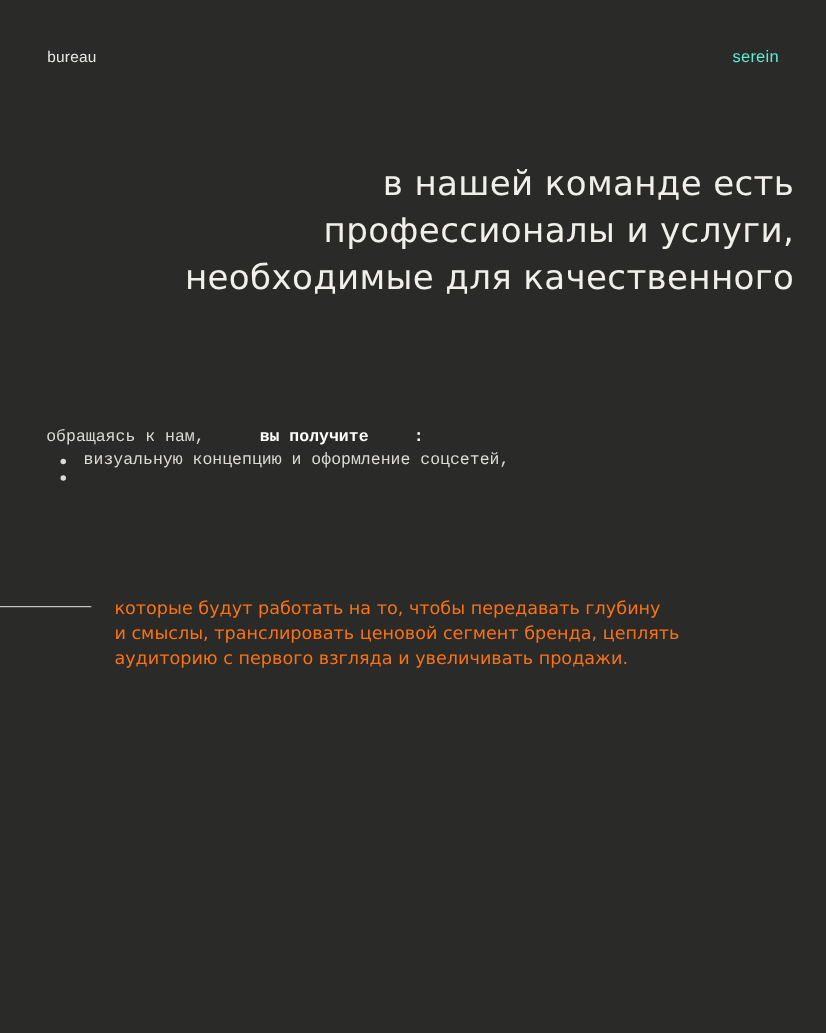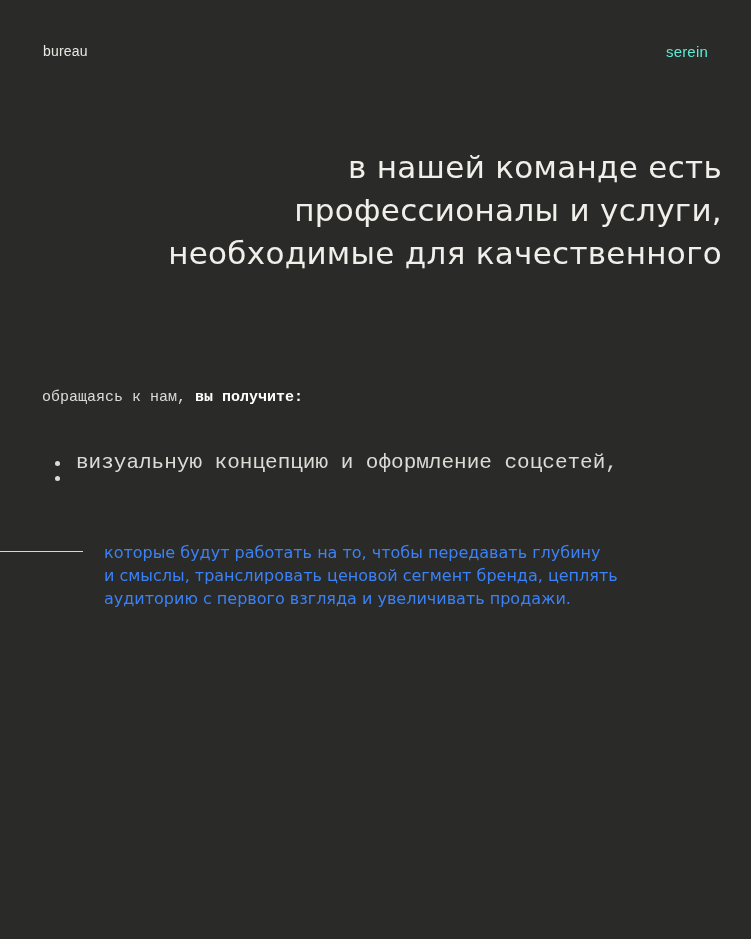--- a/index.html
+++ b/index.html
@@ -56,30 +56,31 @@
       left: 42px;
       top: 389px;
       font-family: "Liberation Mono", monospace;
       font-size: 15px;
       color: #dcdbd6;
       white-space: nowrap;
     }
     .intro b {
       font-weight: bold;
       color: #ffffff;
+      margin-left: 41px;
     }
     .bullets {
       position: absolute;
       left: 55px;
-      top: 452px;
+      top: 408px;
       margin: 0;
       padding: 0;
       list-style: none;
       font-family: "Liberation Mono", monospace;
-      font-size: 21px;
+      font-size: 15px;
       line-height: 22.5px;
       color: #dcdbd6;
     }
     .bullets li {
       white-space: nowrap;
       display: flex;
       align-items: center;
     }
     .bullets .dot {
       display: inline-block;
@@ -100,21 +101,21 @@
     }
     .closing {
       position: absolute;
       left: 104px;
       top: 541px;
       width: 620px;
       margin: 0;
       font-family: "DejaVu Sans", sans-serif;
       font-size: 16px;
       line-height: 23px;
-      color: #3b82f6;
+      color: #f97316;
     }
     .closing .line {
       display: block;
       white-space: nowrap;
     }
   </style>
 </head>
 <body>
 
 <div class="brand-left">bureau</div>

